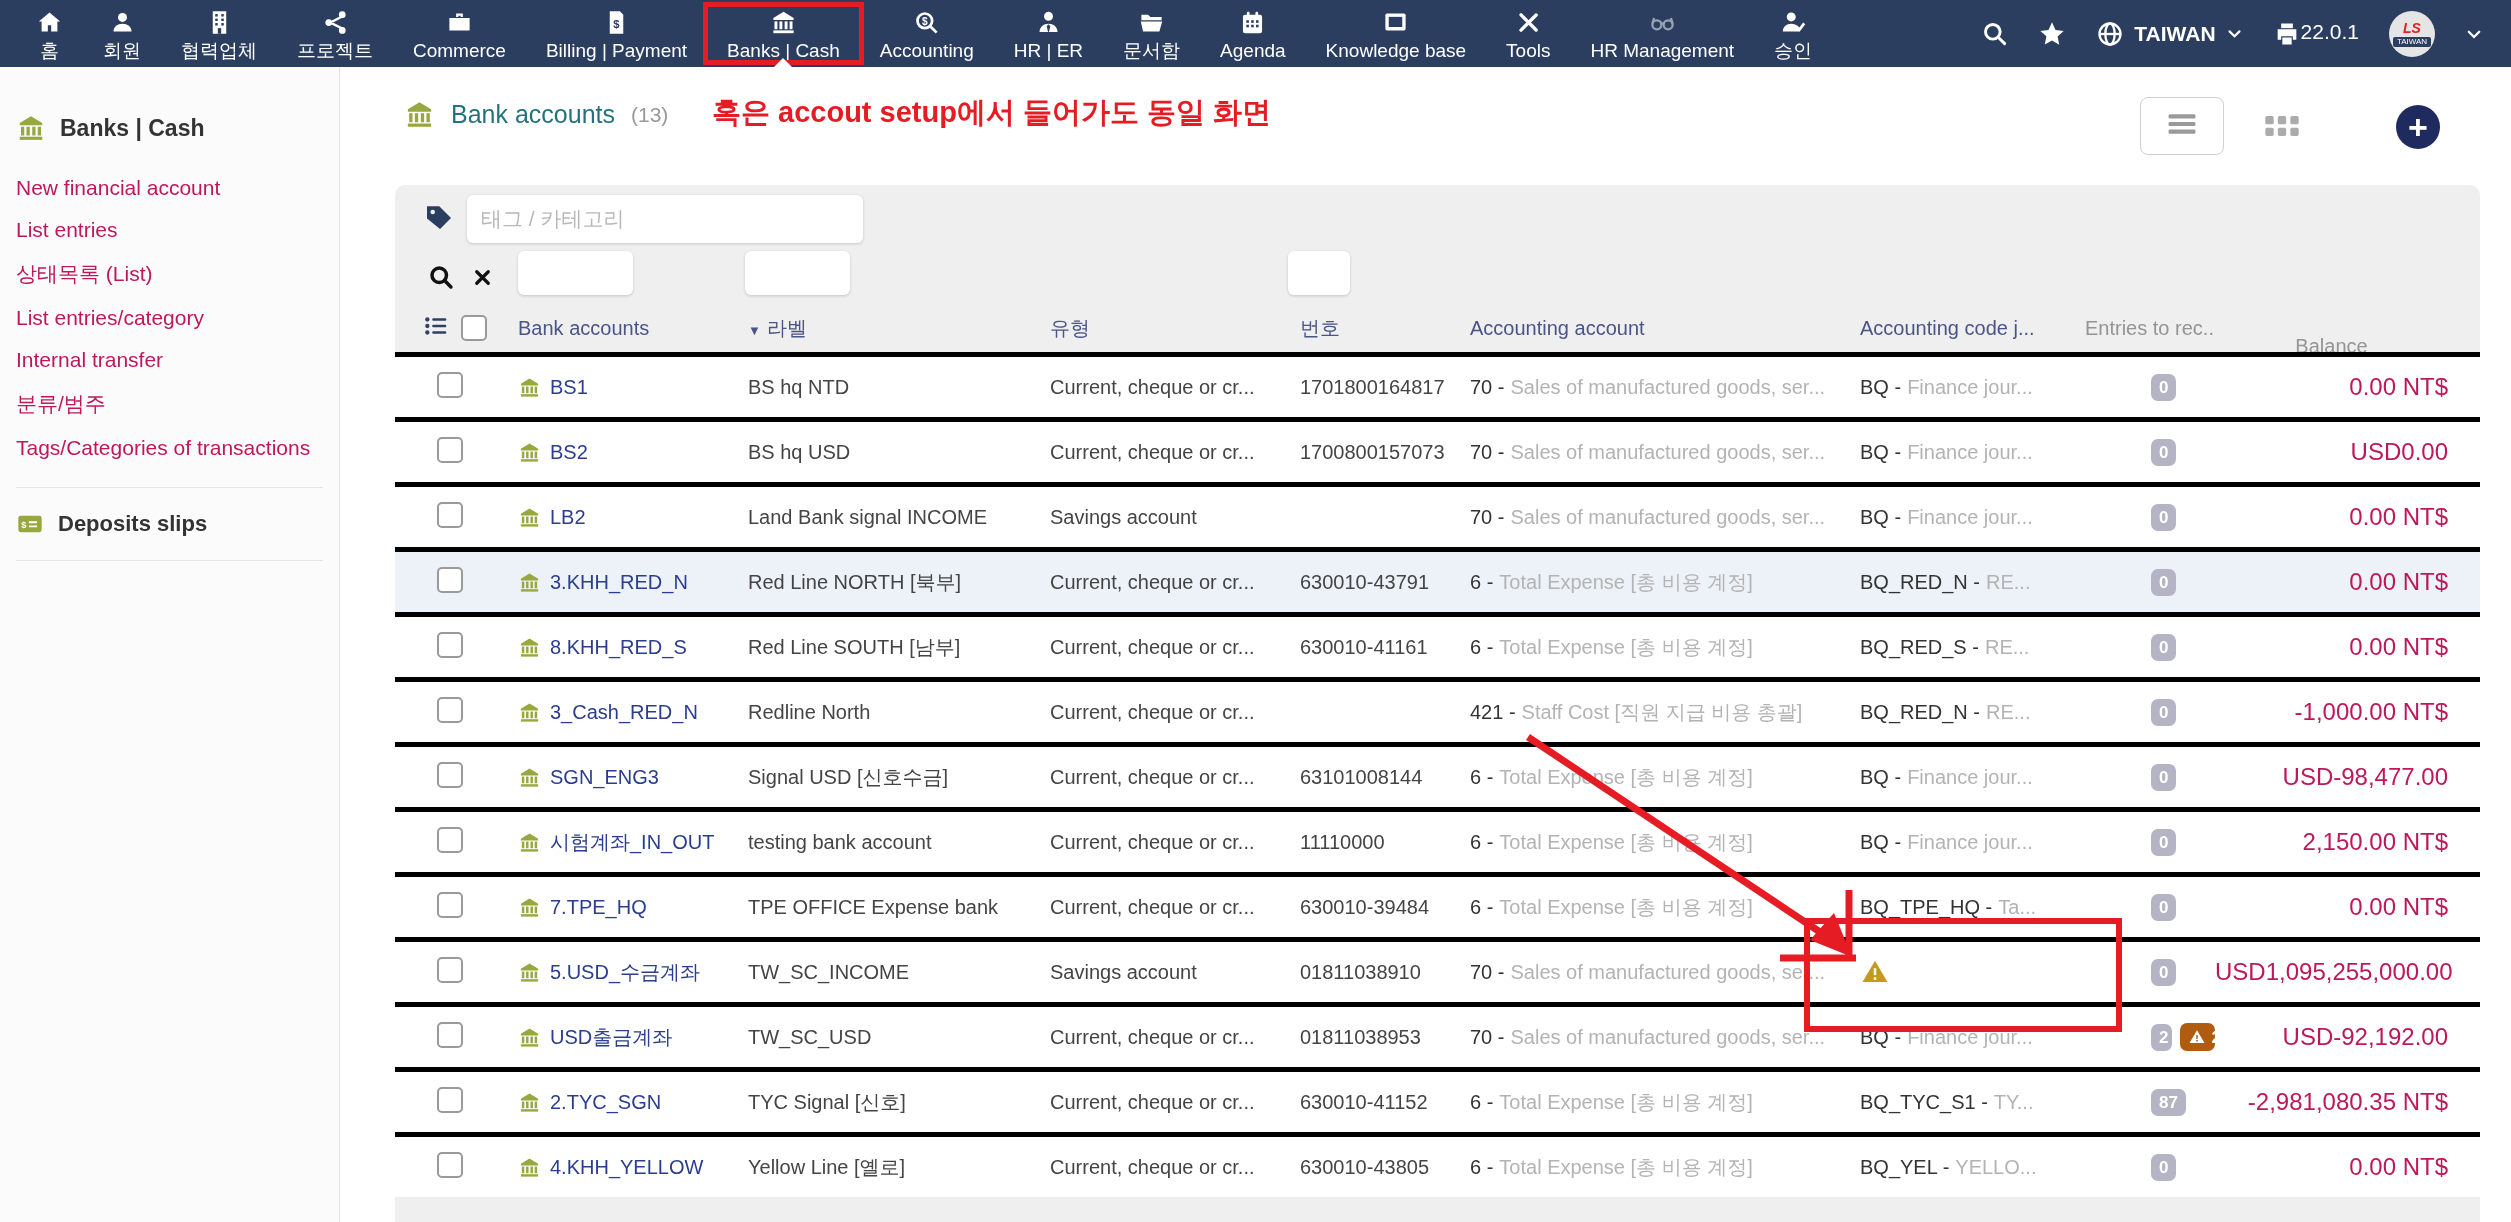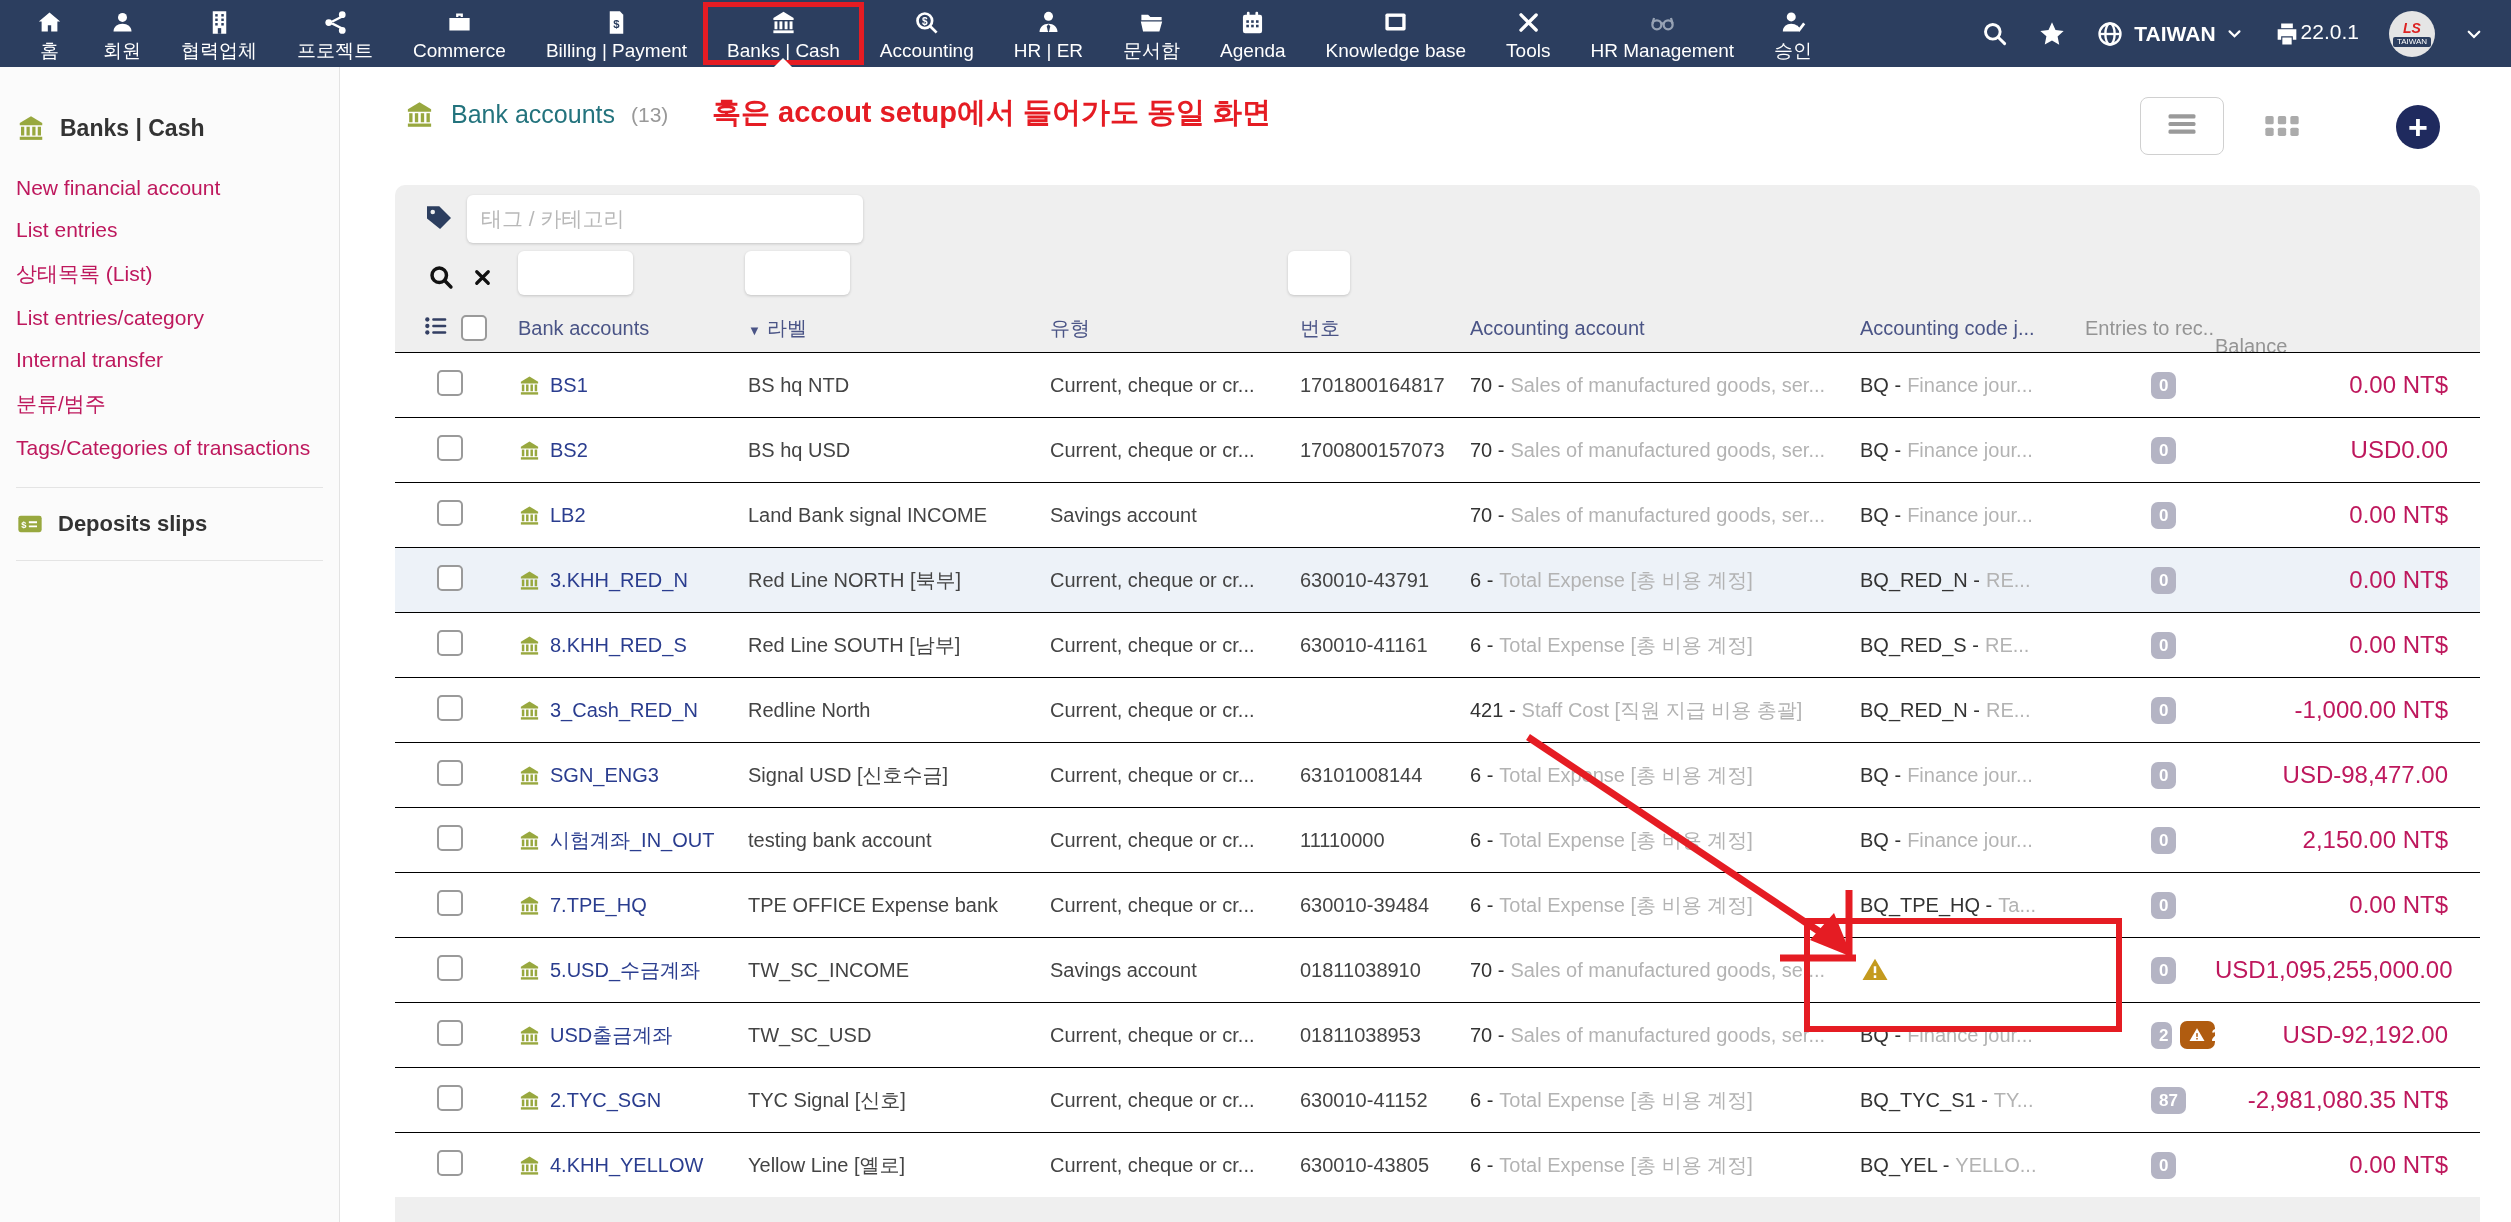--- a/index.html
+++ b/index.html
@@ -57,25 +57,25 @@
   .f-search{position:absolute;left:32px;top:78px;color:#111;cursor:pointer;}
   .f-clear{position:absolute;left:76px;top:81px;color:#111;cursor:pointer;}
   .f-input{position:absolute;top:66px;height:44px;border:none;border-radius:6px;background:#fff;
     box-shadow:0 1px 3px rgba(0,0,0,.18);font-size:20px;padding:0 10px;outline:none;}
 
   .grid{display:grid;grid-template-columns:123px 230px 302px 250px 170px 390px 225px 130px 1fr;align-items:center;}
   .thead{position:absolute;left:0;right:0;top:119px;height:48px;font-size:20px;color:#4a5486;}
   .thead .hc{white-space:nowrap;overflow:hidden;}
   .thead .hc.gray{color:#949494;}
   .thead .hc0{display:flex;align-items:center;gap:12px;padding-left:28px;}
-  .thead .hbal{text-align:left;padding-right:32px;margin-top:36px;}
+  .thead .hbal{text-align:center;padding-right:32px;margin-top:36px;}
   .sort{font-size:13px;margin-right:6px;color:#4a5486;}
 
   .rows{position:absolute;left:0;right:0;top:167px;}
-  .row{height:65px;background:#fff;border-top:1px solid #000000;}
+  .row{height:65px;background:#fff;border-top:5px solid #000000;}
   .row.hl{background:#edf2f8;}
   .cb{width:26px;height:26px;border:2px solid #9a9a9a;border-radius:5px;background:#fff;display:inline-block;cursor:pointer;}
   .c0{padding-left:42px;}
   .c-name{display:flex;align-items:center;gap:9px;font-size:20px;color:#2a3d8f;white-space:nowrap;overflow:hidden;cursor:pointer;}
   .c-name .bic{color:#98a83f;display:flex;}
   .c-txt{font-size:20px;color:#444;white-space:nowrap;overflow:hidden;}
   .c-acct{font-size:20px;white-space:nowrap;overflow:hidden;}
   .c-acct .pfx{color:#333;margin-top:16px;}
   .c-acct .rest{color:#b3b3b3;margin-left:6px;}
   .c-entries{display:flex;align-items:center;gap:8px;padding-left:66px;}

